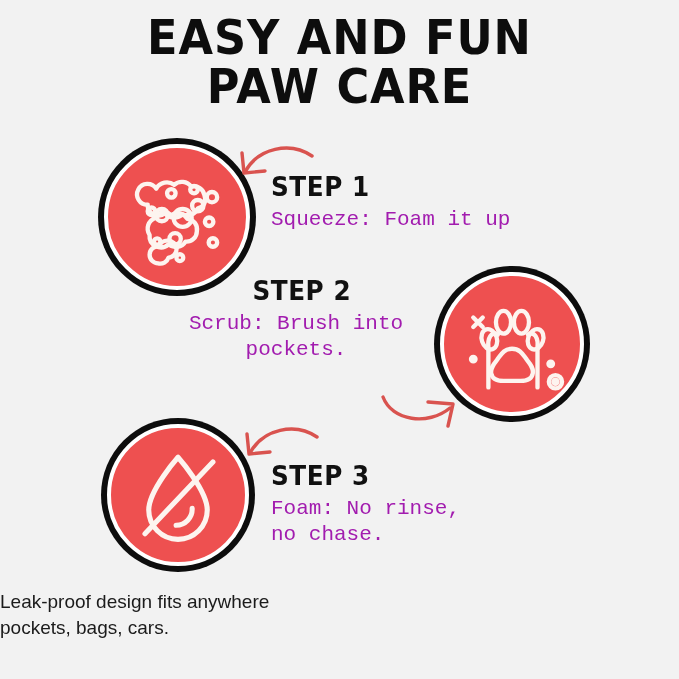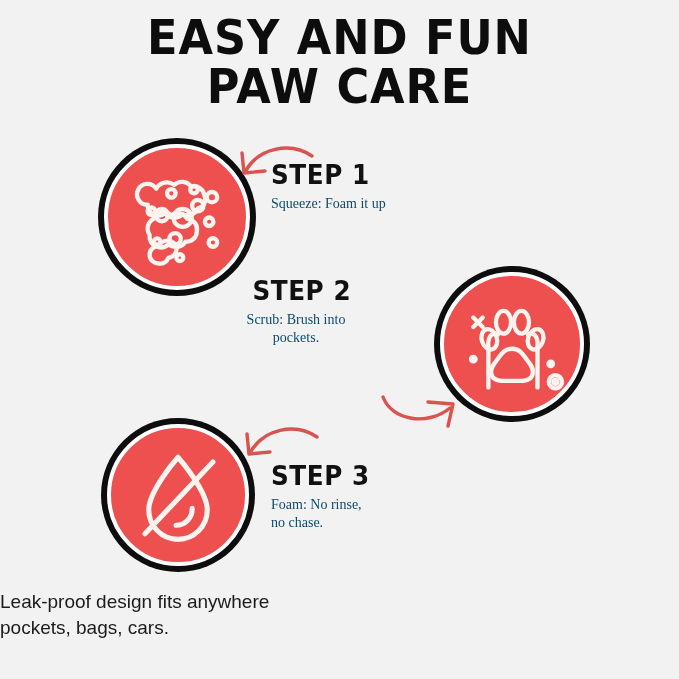--- a/index.html
+++ b/index.html
@@ -62,30 +62,30 @@
     font-family: "DejaVu Sans", sans-serif;
     font-weight: 700;
     font-size: 26px;
     letter-spacing: 0.6px;
     color: #111111;
     transform: scaleX(0.95);
     transform-origin: left center;
     white-space: nowrap;
   }
   .step-desc {
-    font-family: Liberation Serif, serif;
+    font-family: Liberation Mono, monospace;
     font-weight: 400;
-    font-size: 14px;
+    font-size: 21px;
     line-height: 1.25;
-    color: #0c4a6e;
+    color: #a21caf;
     margin-top: 5px;
     white-space: pre-line;
   }
 
-  #step-1 { left: 271px; top: 160px; text-align: left; }
+  #step-1 { left: 271px; top: 172px; text-align: left; }
   #step-2 { left: 180px; top: 276px; width: 232px; text-align: center; }
   #step-2 .step-heading { transform-origin: right center; }
   #step-3 { left: 271px; top: 461px; text-align: left; }
 
   
   .arrow { position: absolute; pointer-events: none; }
   #arrow-1 { left: 238px; top: 140px; width: 80px; height: 44px; }
   #arrow-2 { left: 378px; top: 386px; width: 86px; height: 42px; }
   #arrow-3 { left: 243px; top: 421px; width: 80px; height: 44px; }
 

